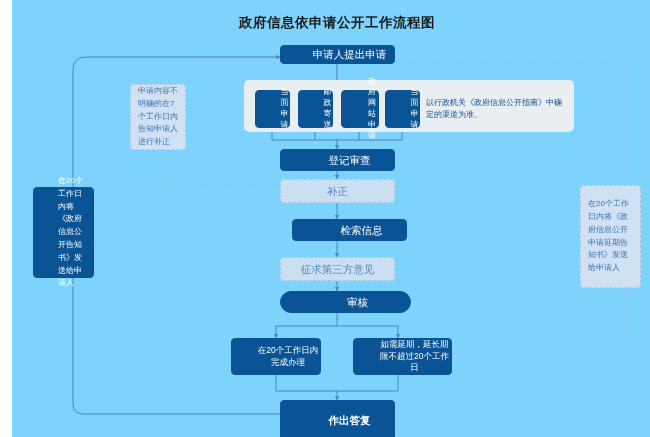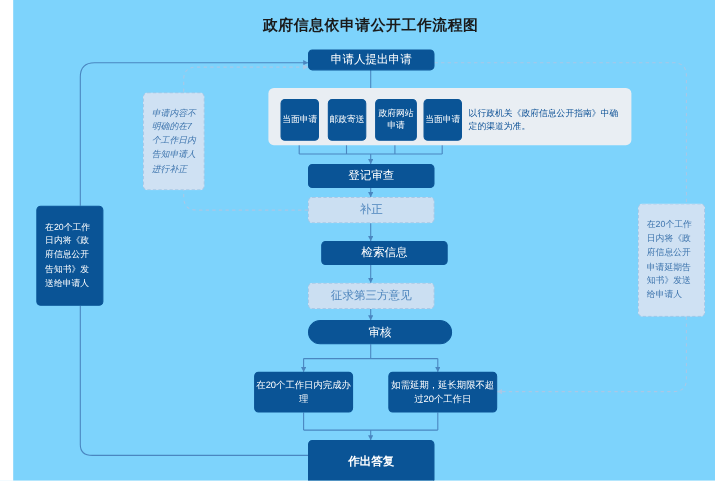--- a/index.html
+++ b/index.html
@@ -39,20 +39,21 @@
     justify-content: center;
     text-align: center;
     border-radius: 4px;
     line-height: 1.35;
     z-index: 3;
   }
   .node.solid {
     background: #0a5496;
     color: #ffffff;
     border: 1px solid #0a5496;
+    padding-left: 24px;
   }
   .node.ghost {
     background: #cbdff2;
     color: #4f86bd;
     border: 1px dashed #a9c8e6;
   }
   .node.ghost-note {
     background: #cfe1f3;
     color: #3d74ad;
     border: 1px dashed #a9c8e6;
@@ -159,19 +160,19 @@
   <div class="node ghost n-main" style="left:268px; top:257px; width:115px; height:24px;">征求第三方意见</div>
 
   <div class="node solid n-main" style="left:268px; top:291px; width:131px; height:22px;border-radius:11px;">审核</div>
 
   <div class="node solid n-mid" style="left:219px; top:338px; width:90px; height:37px;">在20个工作日内完成办理</div>
 
   <div class="node solid n-mid" style="left:341px; top:338px; width:99px; height:37px;">如需延期，延长期限不超过20个工作日</div>
 
   <div class="node solid n-main" style="left:268px; top:400px; width:115px; height:40px;font-weight:bold;">作出答复</div>
 
-  <div class="node ghost-note n-side" style="left:118px; top:84px; width:56px; height:89px;font-style:italic;">申请内容不明确的在7个工作日内告知申请人进行补正</div>
+  <div class="node ghost-note n-side" style="left:118px; top:84px; width:56px; height:66px;">申请内容不明确的在7个工作日内告知申请人进行补正</div>
 
   <div class="node solid n-side" style="left:21px; top:187px; width:61px; height:91px;">在20个工作日内将《政府信息公开告知书》发送给申请人</div>
 
   <div class="node ghost-note n-side" style="left:568px; top:185px; width:61px; height:103px;">在20个工作日内将《政府信息公开申请延期告知书》发送给申请人</div>
 
 </div>
 
 </body></html>

